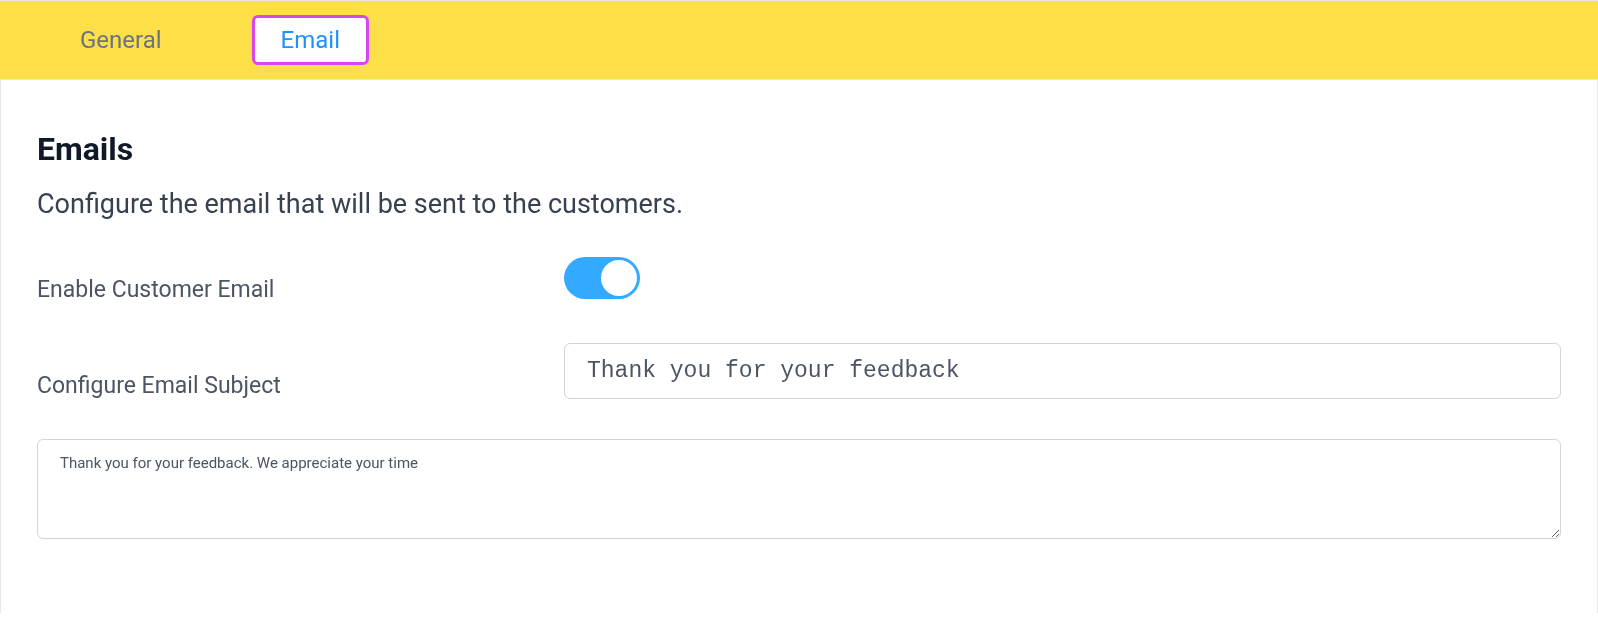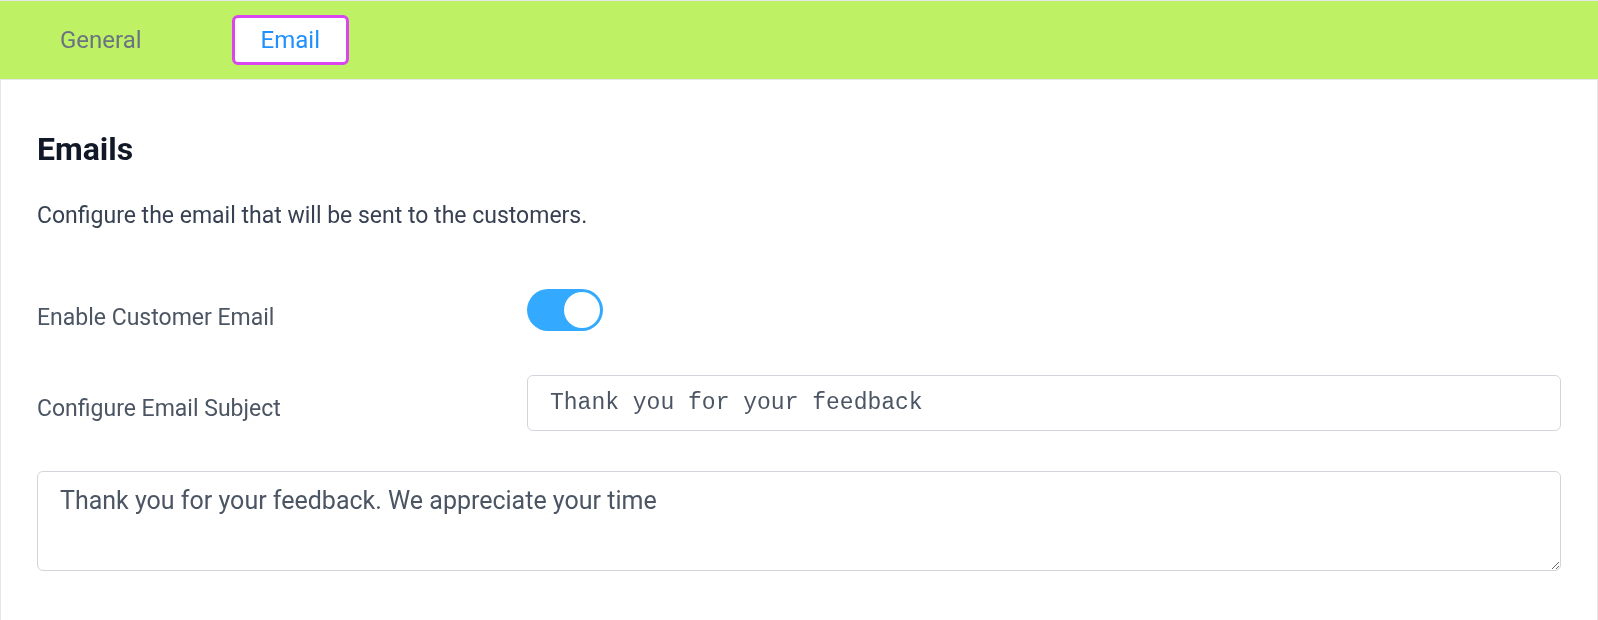--- a/index.html
+++ b/index.html
@@ -6,24 +6,24 @@
       box-sizing: border-box;
       margin: 0;
       padding: 0;
     }
     body {
       font-family: -apple-system, BlinkMacSystemFont, "Segoe UI", Roboto, Helvetica, Arial, sans-serif;
       background: #ffffff;
       color: #1f2937;
     }
     .tabs-bar {
-      background: #bef264;
+      background: #fde047;
       border-top: 1px solid #e5e7eb;
       border-bottom: 1px solid #e5e7eb;
-      padding: 14px 40px;
+      padding: 14px 60px;
       display: flex;
       gap: 70px;
       align-items: center;
     }
     .tab {
       font-size: 24px;
       color: #6b7280;
       cursor: pointer;
       padding: 8px 18px;
       border-radius: 6px;
@@ -39,31 +39,32 @@
     }
     .content {
       padding: 50px 36px 30px 36px;
       border-left: 1px solid #e5e7eb;
       border-right: 1px solid #e5e7eb;
     }
     .section-title {
       font-size: 32px;
       font-weight: 700;
       color: #111827;
-      margin-bottom: 34px;
+      margin-bottom: 20px;
     }
     .section-desc {
-      font-size: 23px;
+      font-size: 27px;
       color: #374151;
-      margin-bottom: 60px;
+      margin-bottom: 37px;
     }
     .form-row {
       display: flex;
-      align-items: center;
+      align-items: flex-end;
       margin-bottom: 40px;
+      gap: 37px;
     }
     .form-label {
       width: 490px;
       font-size: 23px;
       color: #4b5563;
       padding-top: 10px;
     }
     .form-control {
       flex: 1;
     }
@@ -90,21 +91,21 @@
       font-size: 23px;
       color: #4b5563;
       padding: 14px 22px;
       border: 1px solid #d1d5db;
       border-radius: 6px;
       outline: none;
       font-family: Liberation Mono, monospace;
     }
     .textarea {
       width: 100%;
-      font-size: 25px;
+      font-size: 15px;
       color: #4b5563;
       padding: 14px 22px;
       border: 1px solid #d1d5db;
       border-radius: 6px;
       outline: none;
       font-family: inherit;
       resize: both;
       min-height: 100px;
     }
   </style>

